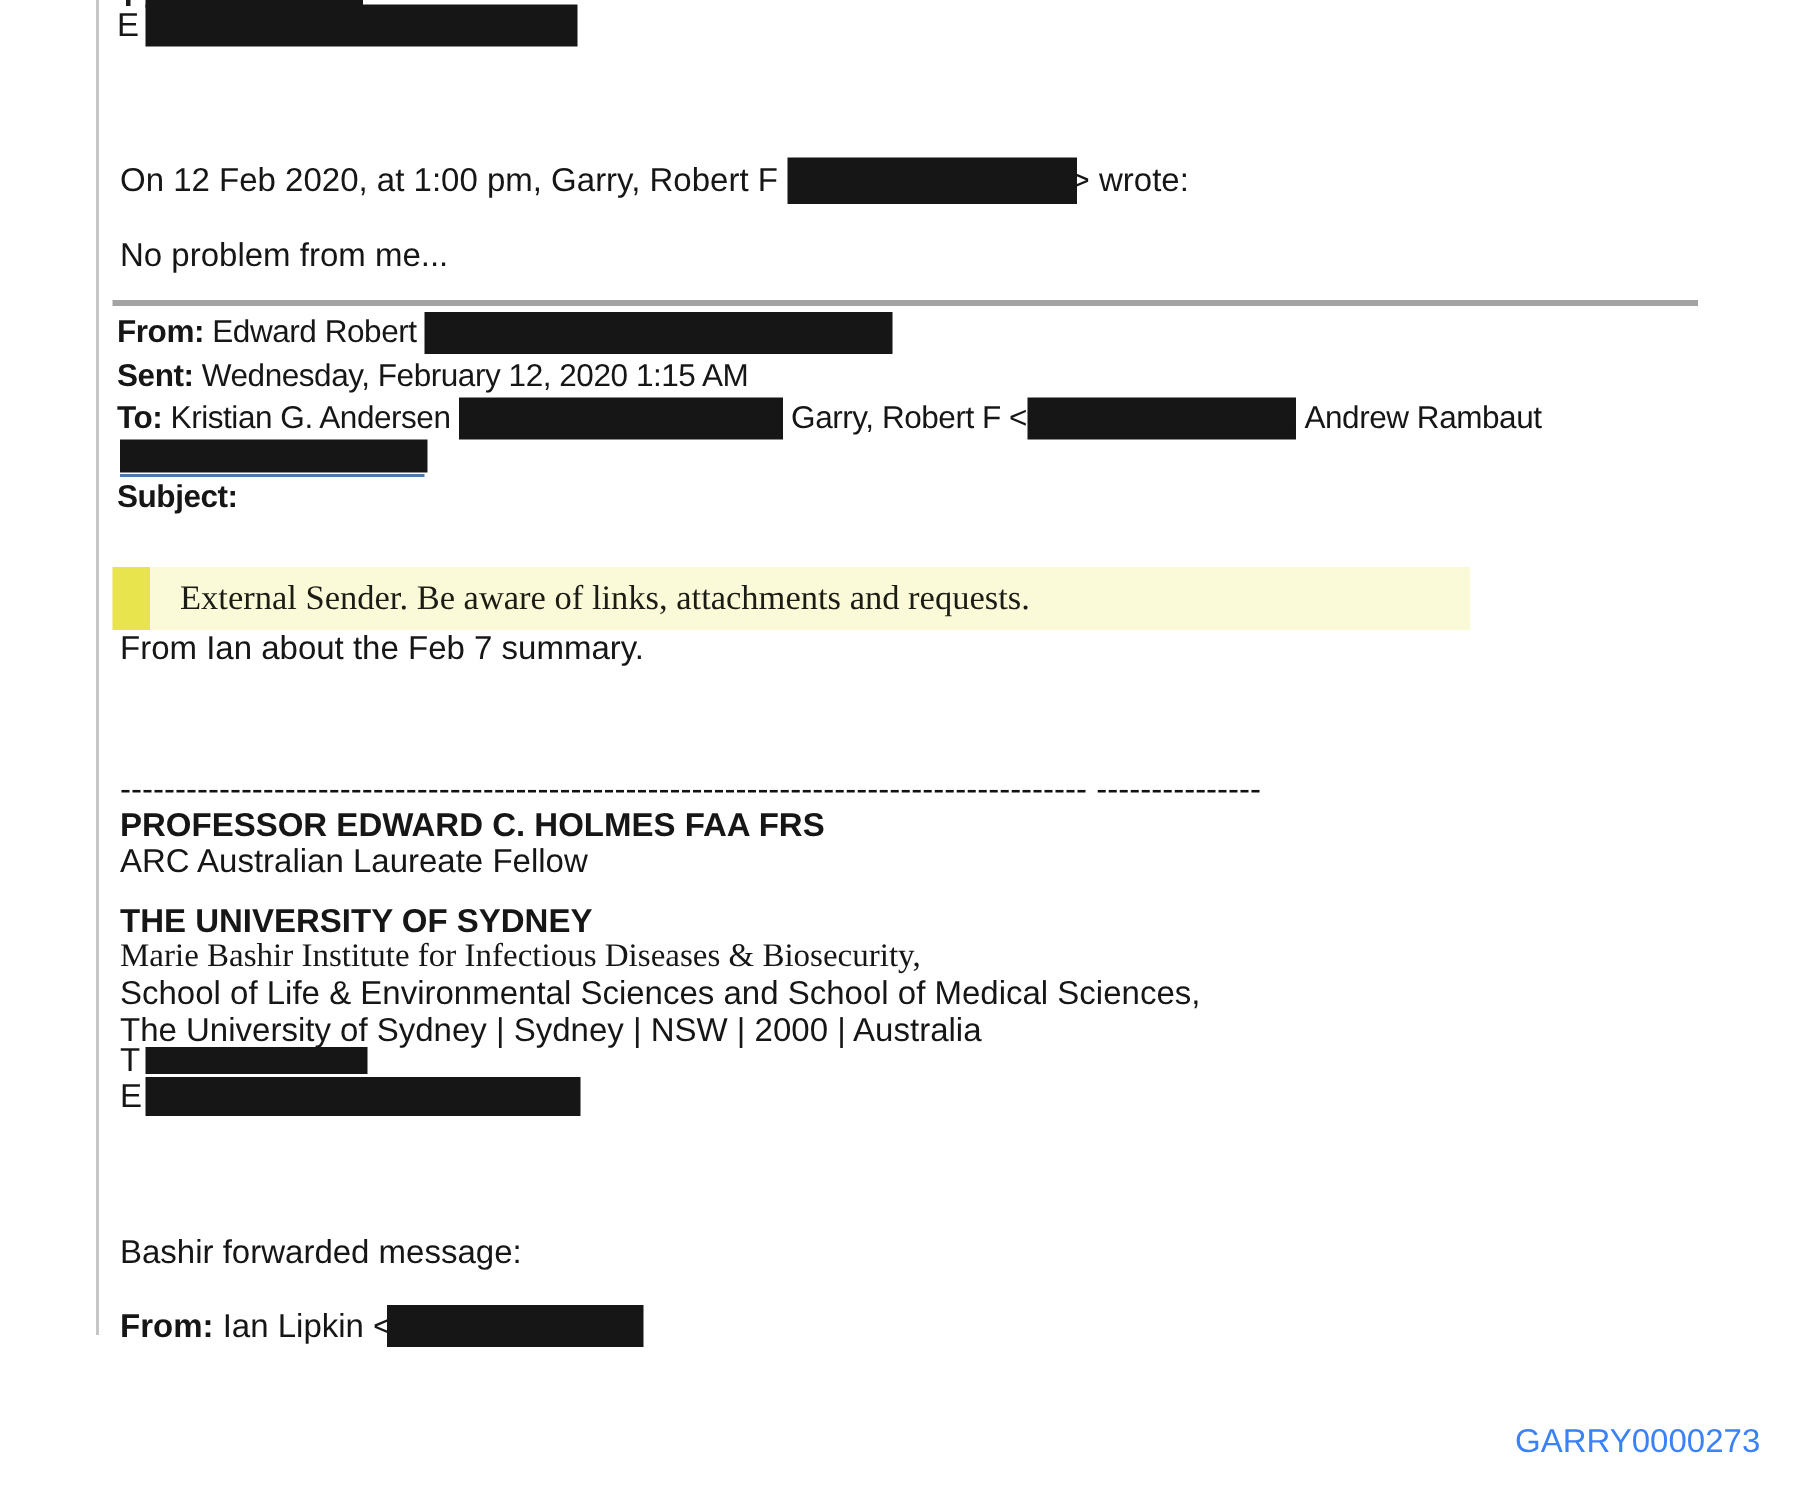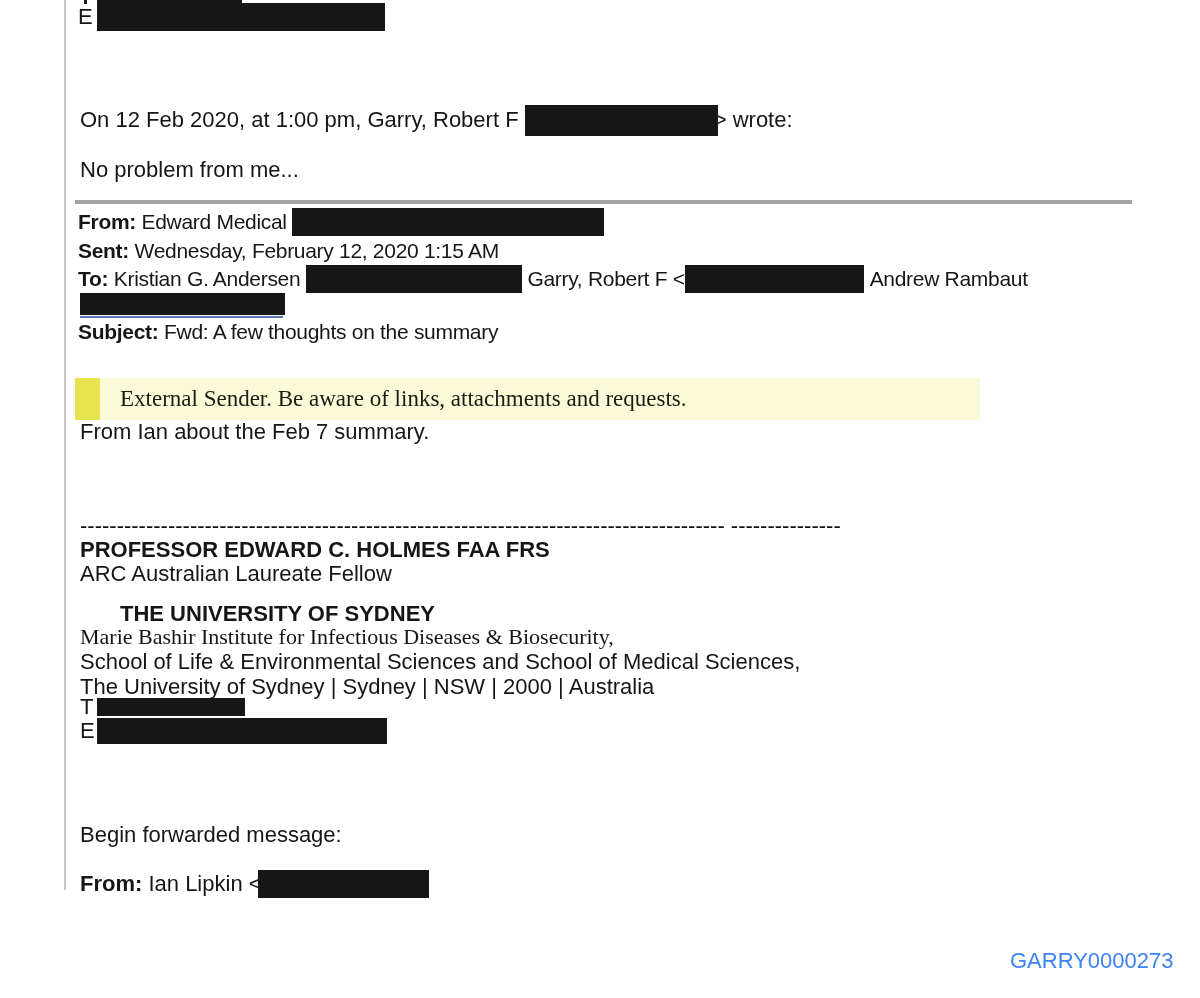--- a/index.html
+++ b/index.html
@@ -43,67 +43,66 @@
   <span class="txt">On 12 Feb 2020, at 1:00 pm, Garry, Robert F </span>
   <span class="bar" style="width:193px; height:31px;"></span>
   <span class="txt" style="margin-left:-4px;">&gt; wrote:</span>
 </div>
 <div class="abs body-fs" style="left:80px; top:157px;">No problem from me...</div>
 
 <div class="abs gray-rule"></div>
 
 <div class="line hdr-fs" style="left:78px; top:207px; height:30px;">
   <span class="txt bold">From:</span>
-  <span class="txt"> Edward Medical </span>
+  <span class="txt"> Edward Robert </span>
   <span class="bar" style="width:312px; height:28px;"></span>
 </div>
 <div class="line hdr-fs" style="left:78px; top:238px; height:26px;">
   <span class="txt bold">Sent:</span>
   <span class="txt"> Wednesday, February 12, 2020 1:15 AM</span>
 </div>
 <div class="line hdr-fs" style="left:78px; top:264px; height:30px;">
   <span class="txt bold">To:</span>
   <span class="txt"> Kristian G. Andersen </span>
   <span class="bar" style="width:216px; height:28px;"></span>
   <span class="txt"> Garry, Robert F &lt;</span>
   <span class="bar" style="width:179px; height:28px;"></span>
   <span class="txt" style="margin-left:-4px;">; Andrew Rambaut</span>
 </div>
 <div class="abs bar" style="left:80px; top:293px; width:205px; height:22px;"></div>
 <div class="abs underline-blue"></div>
 <div class="line hdr-fs" style="left:78px; top:319px; height:26px;">
   <span class="txt bold">Subject:</span>
-  <span class="txt"> Fwd: A few thoughts on the summary</span>
 </div>
 
 <div class="abs banner">
   <div class="banner-accent"></div>
   <div class="banner-text">External Sender. Be aware of links, attachments and requests.</div>
 </div>
 
 <div class="abs body-fs" style="left:80px; top:419px;">From Ian about the Feb 7 summary.</div>
 <div class="abs body-fs" style="left:80px; top:463px; line-height:27px;">
 </div>
 <div class="abs dashes">---------------------------------------------------------------------------------------- ---------------</div>
 
 <div class="abs body-fs bold" style="left:80px; top:537px;">PROFESSOR EDWARD C. HOLMES FAA FRS</div>
 <div class="abs body-fs" style="left:80px; top:561px;">ARC Australian Laureate Fellow</div>
-<div class="abs body-fs bold" style="left:80px; top:601px;margin-left:40px;">THE UNIVERSITY OF SYDNEY</div>
+<div class="abs body-fs bold" style="left:80px; top:601px;">THE UNIVERSITY OF SYDNEY</div>
 <div class="abs body-fs" style="left:80px; top:624px;font-family:Liberation Serif, serif;">Marie Bashir Institute for Infectious Diseases &amp; Biosecurity,</div>
 <div class="abs body-fs" style="left:80px; top:649px;">School of Life &amp; Environmental Sciences and School of Medical Sciences,</div>
 <div class="abs body-fs" style="left:80px; top:674px;">The University of Sydney | Sydney | NSW | 2000 | Australia</div>
 <div class="line body-fs" style="left:80px; top:696px; height:22px;">
   <span class="txt">T</span>
   <span class="bar" style="width:148px; height:18px; margin-left:4px;"></span>
 </div>
 <div class="line body-fs" style="left:80px; top:717px; height:28px;">
   <span class="txt">E</span>
   <span class="bar" style="width:290px; height:26px; margin-left:2px;"></span>
 </div>
 
-<div class="abs body-fs" style="left:80px; top:822px;">Begin forwarded message:</div>
+<div class="abs body-fs" style="left:80px; top:822px;">Bashir forwarded message:</div>
 <div class="line body-fs" style="left:80px; top:868px; height:31px;">
   <span class="txt bold">From:</span>
   <span class="txt"> Ian Lipkin &lt;</span>
   <span class="bar" style="width:171px; height:28px; margin-left:-4px;"></span>
 </div>
 
 <div class="abs bates">GARRY0000273</div>
 
 </body></html>

